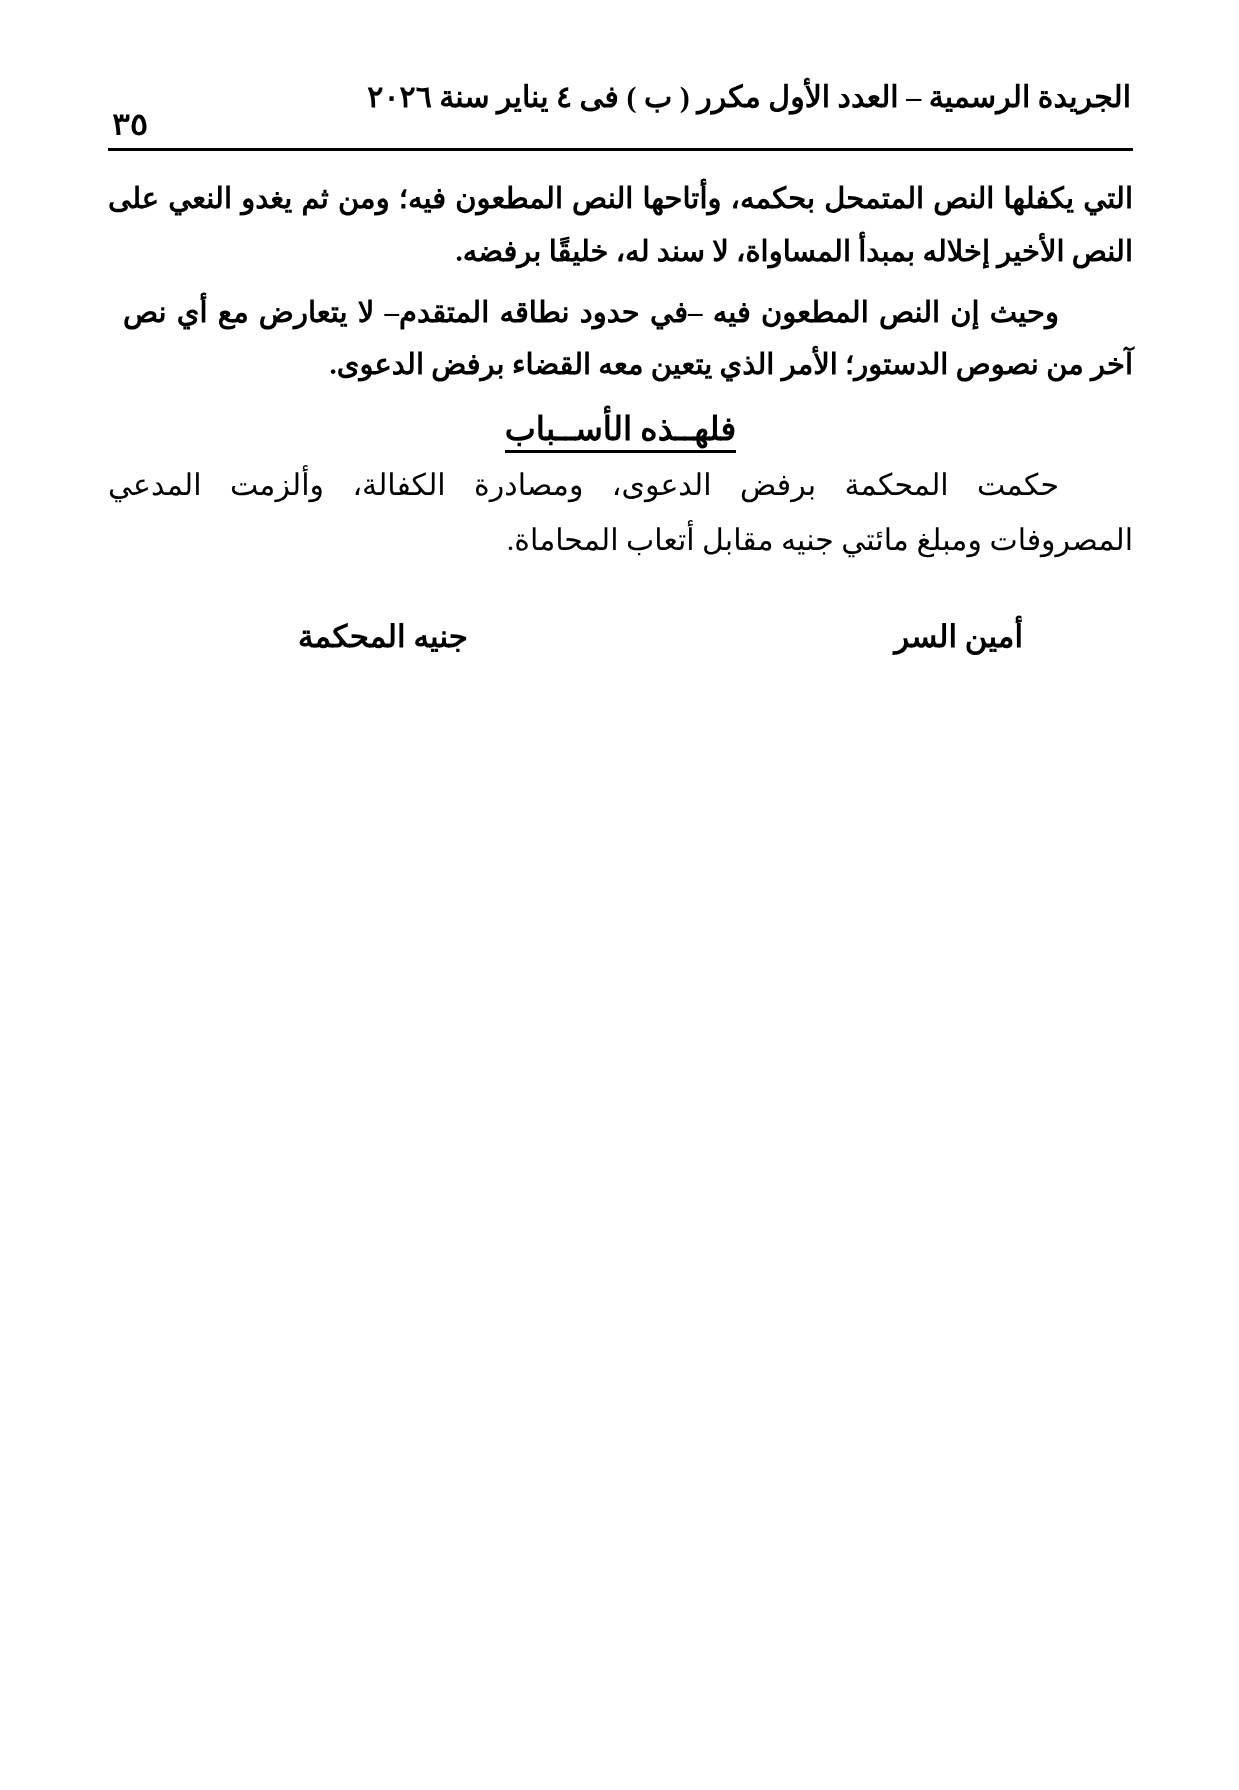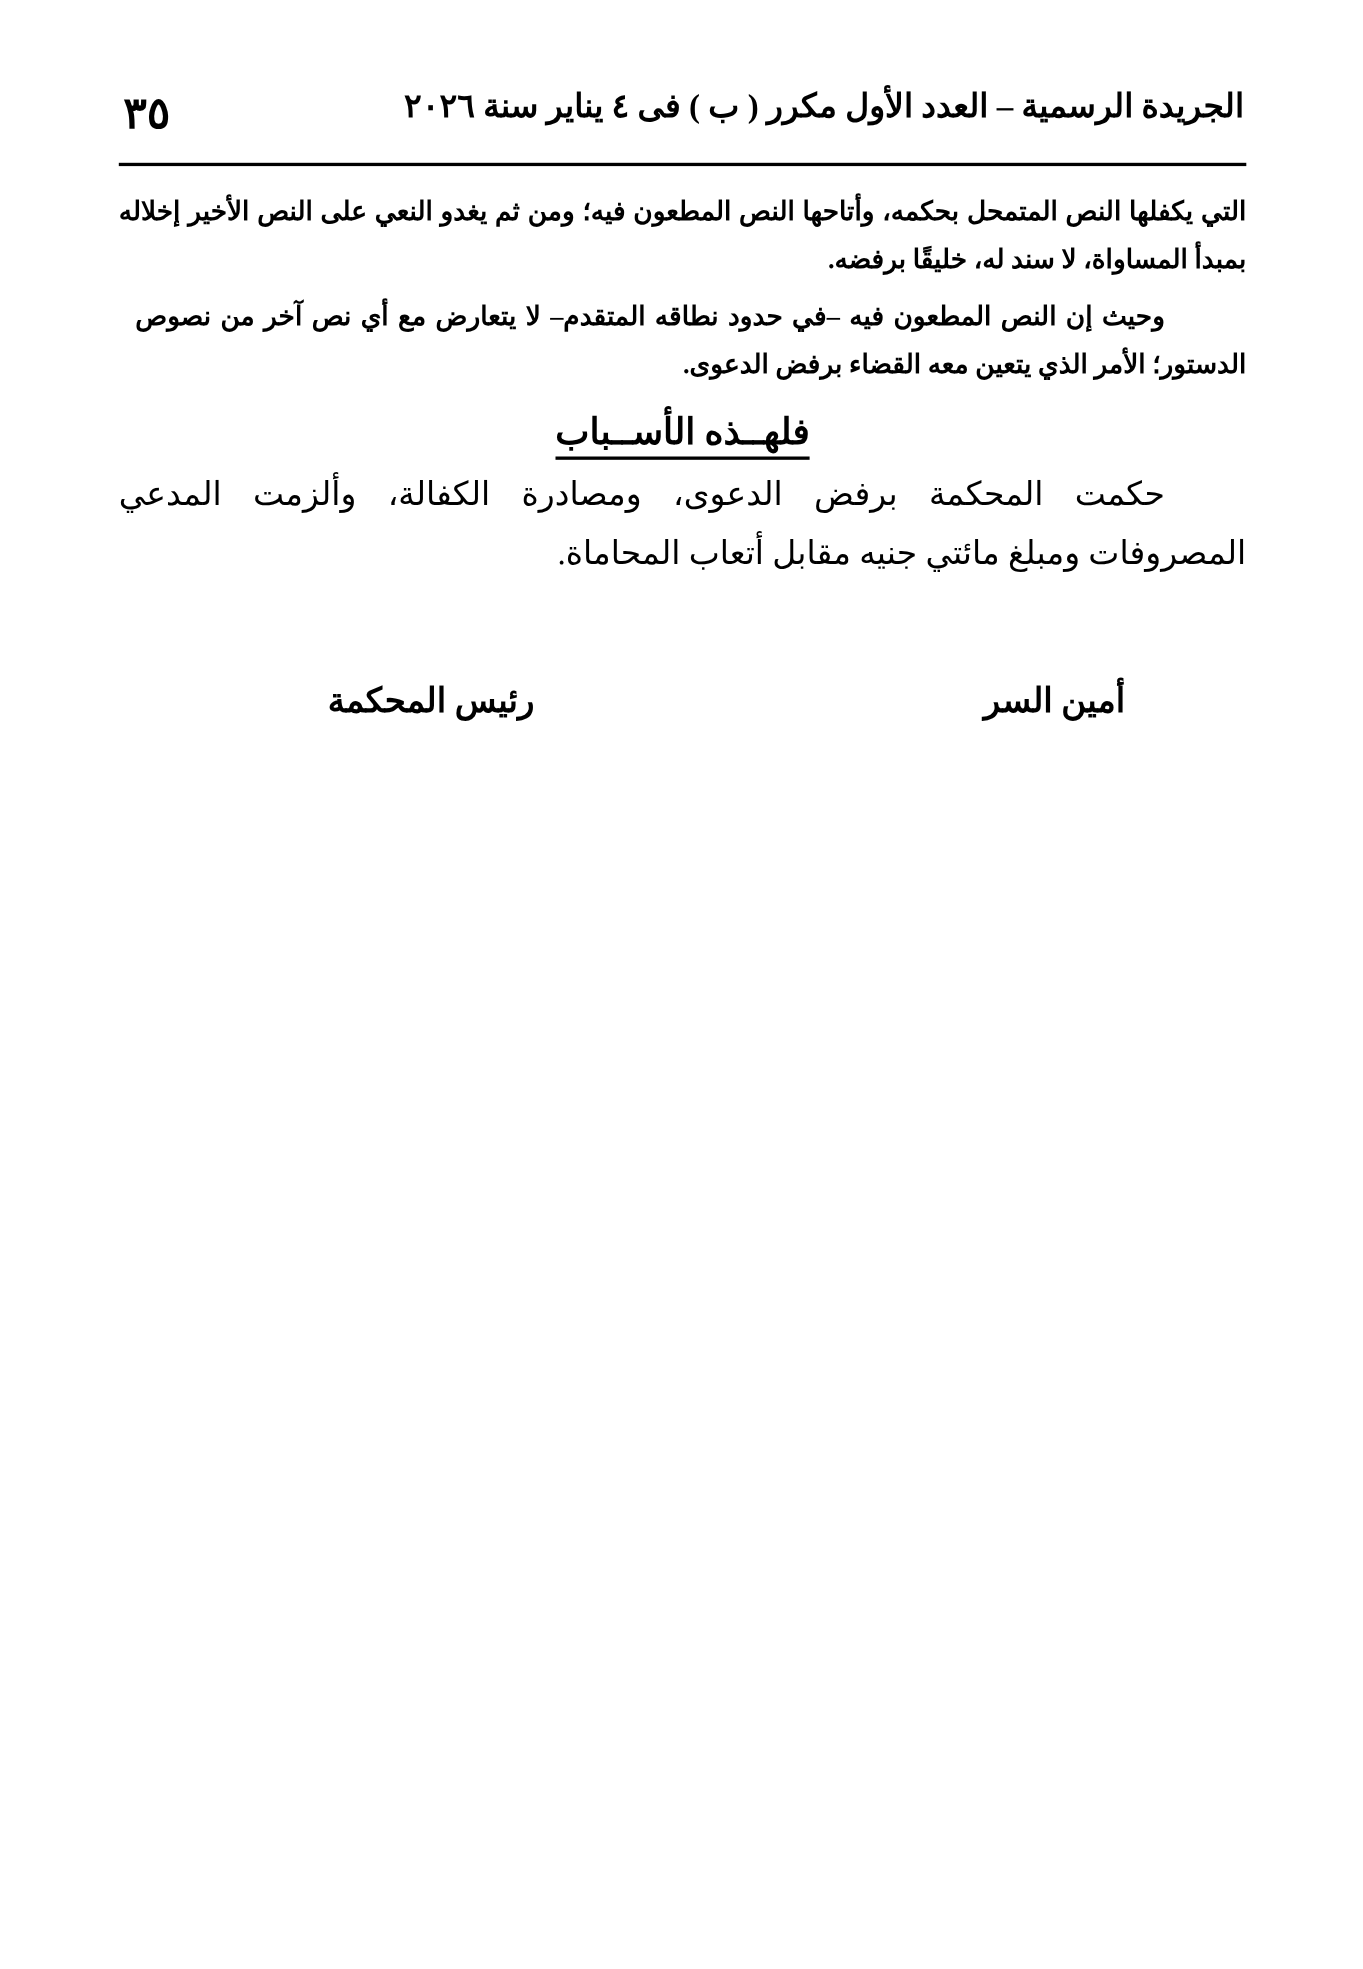--- a/index.html
+++ b/index.html
@@ -44,28 +44,29 @@
     font-family: "Liberation Serif", "DejaVu Serif", serif;
     font-size: 30px;
     font-weight: bold;
     line-height: 1.25;
     letter-spacing: 0px;
     white-space: nowrap;
     direction: rtl;
     unicode-bidi: isolate;
   }
   .header-pagenum {
-    font-family: Liberation Serif, serif;
-    font-size: 40px;
+    font-family: Liberation Mono, monospace;
+    font-size: 30px;
     font-weight: bold;
     line-height: 1.25;
     white-space: nowrap;
     direction: rtl;
     unicode-bidi: isolate;
     padding-left: 4px;
+    margin-top: 31px;
   }
   .header-rule {
     position: absolute;
     top: 148px;
     left: 108px;
     width: 1025px;
     height: 3px;
     background: #000000;
   }
 
@@ -75,21 +76,21 @@
     top: 172px;
     left: 108px;
     width: 1025px;
     direction: rtl;
     text-align: justify;
   }
 
   p.body-par {
     margin: 0 0 18px 0;
     font-family: "Liberation Serif", "DejaVu Serif", serif;
-    font-size: 24px;
+    font-size: 29px;
     font-weight: bold;
     line-height: 1.82;
     text-align: justify;
     text-align-last: right;
     direction: rtl;
     unicode-bidi: isolate;
   }
   p.body-par.indent {
     text-indent: 74px;
     margin-left: 15px;
@@ -170,16 +171,16 @@
     <div class="reasons-heading">
       <span class="hd">فلهــذه الأســباب</span>
     </div>
 
     <p class="ruling">حكمت المحكمة برفض الدعوى، ومصادرة الكفالة، وألزمت المدعي المصروفات ومبلغ مائتي جنيه مقابل أتعاب المحاماة.</p>
 
   </div>
 
   <div class="signatures">
     <div class="sig secretary">أمين السر</div>
-    <div class="sig president">رئيس المحكمة</div>
+    <div class="sig president">جنيه المحكمة</div>
   </div>
 
 </div>
 
 </body></html>

